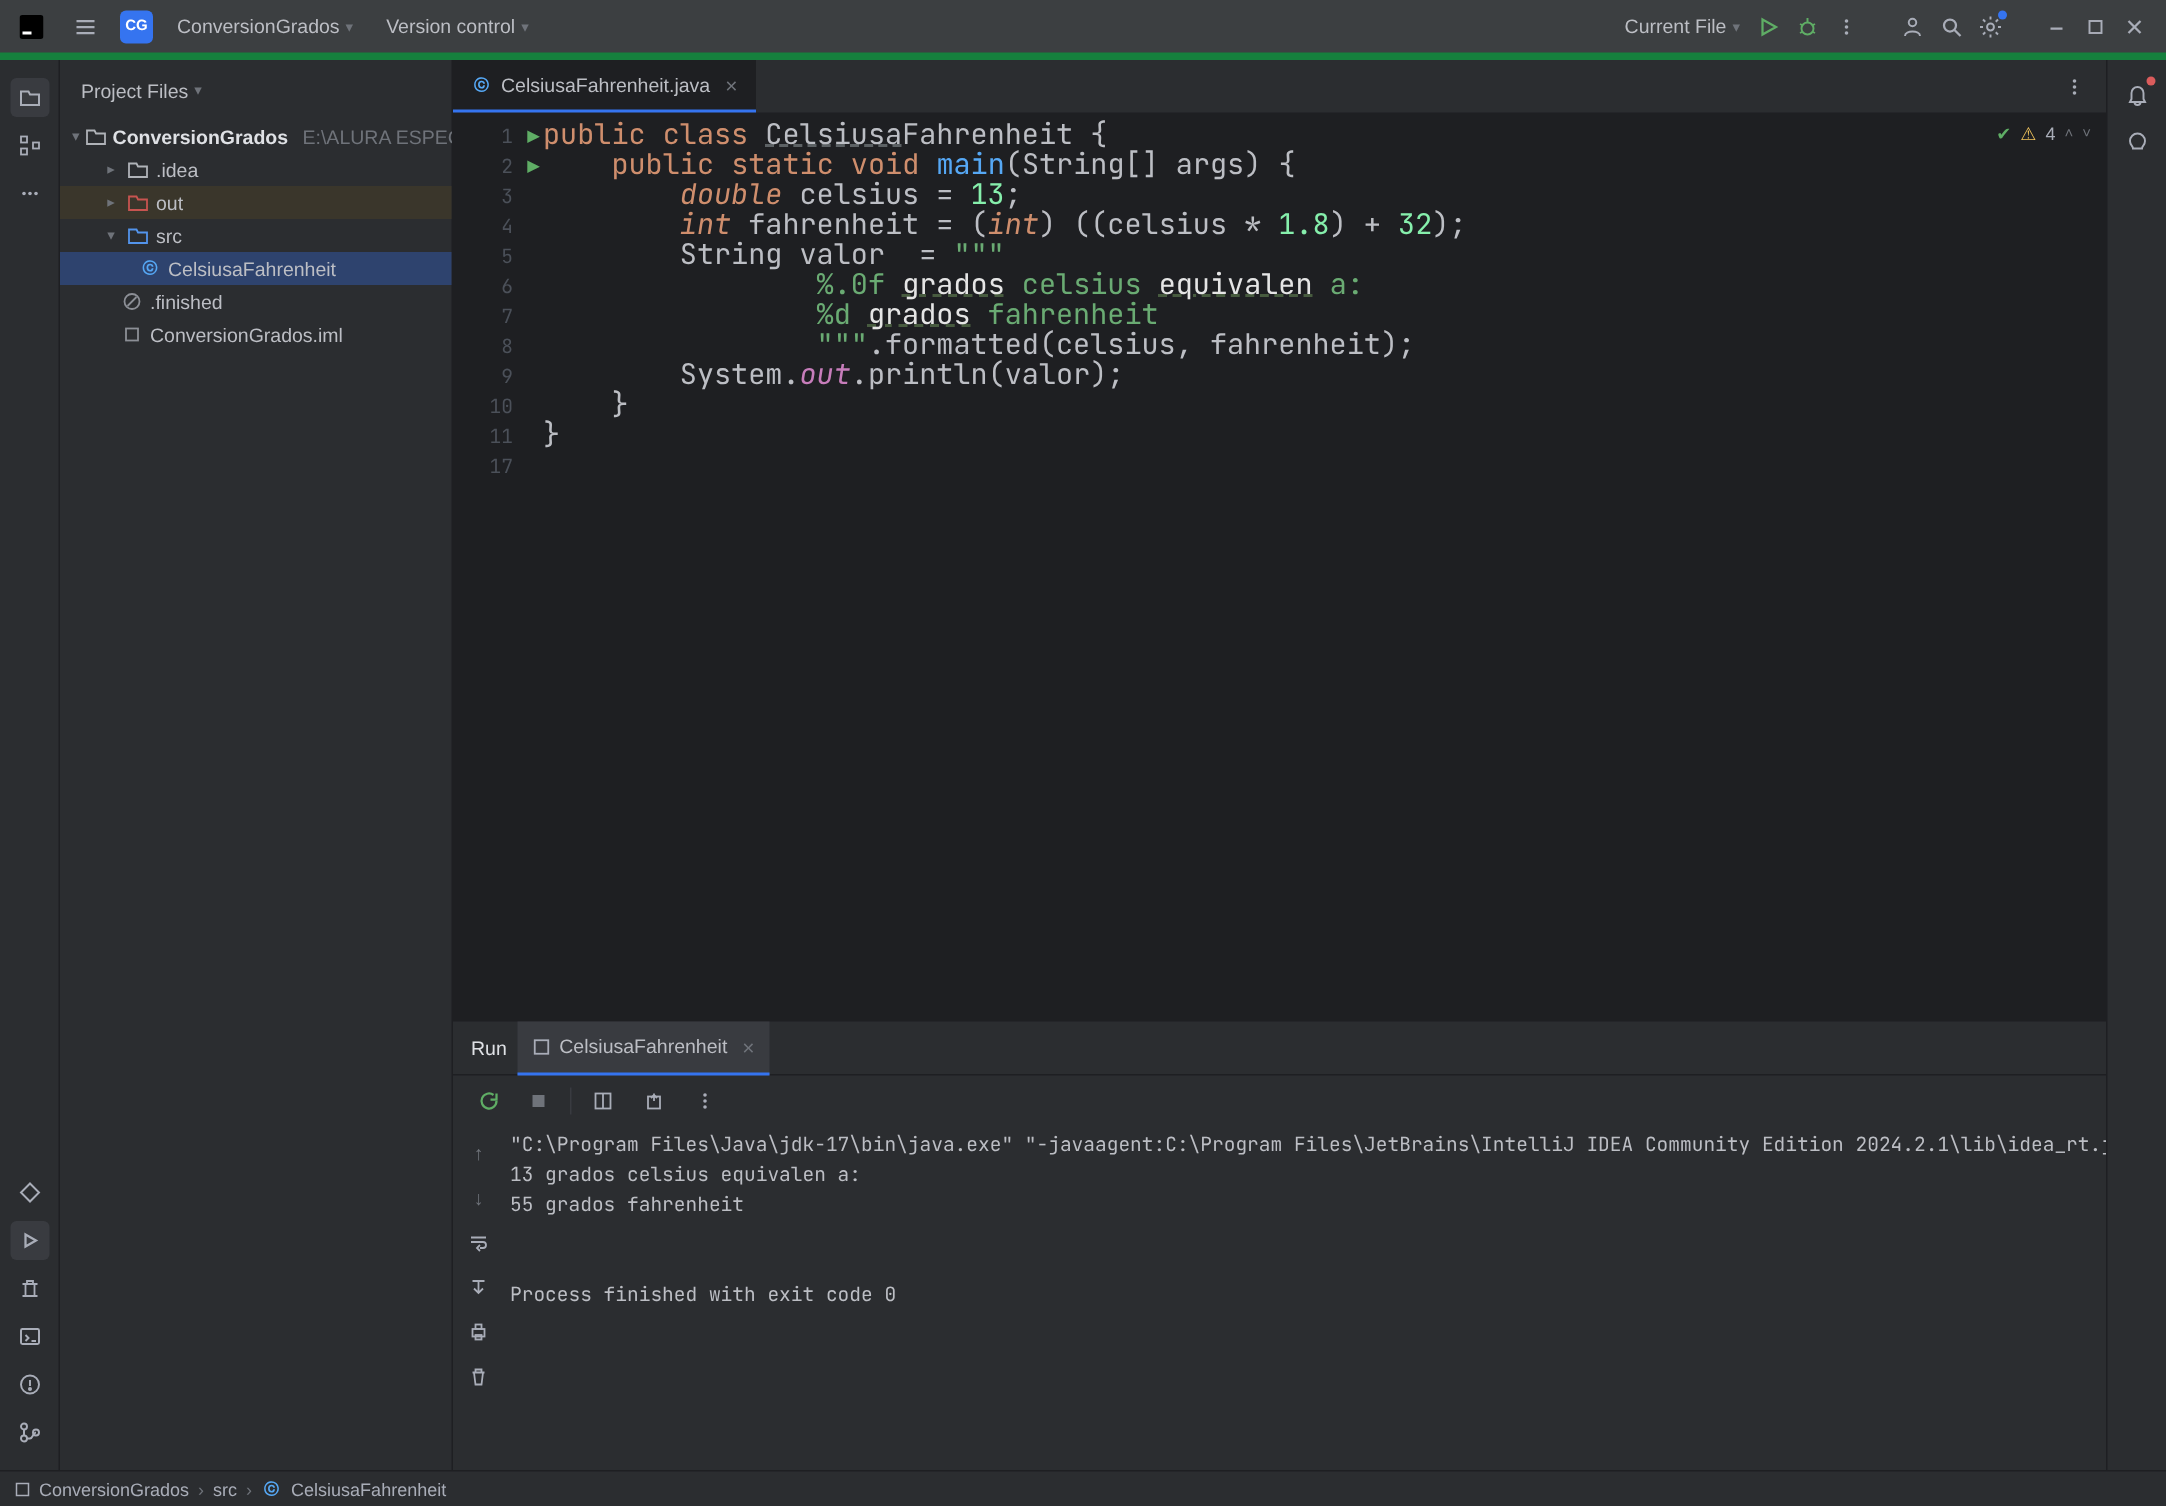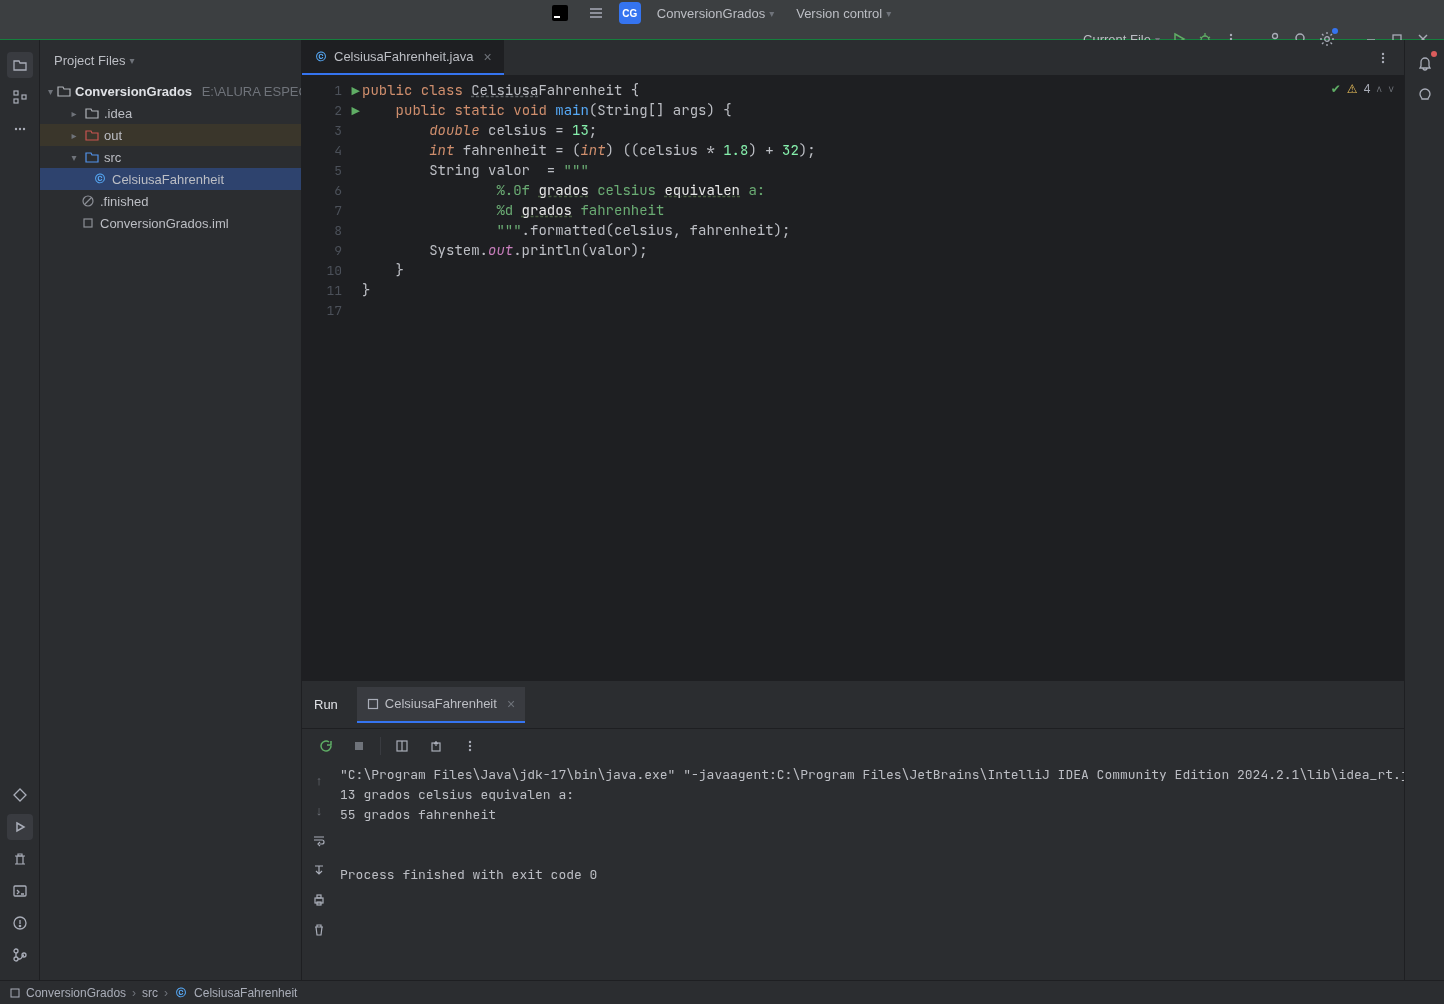--- a/index.html
+++ b/index.html
@@ -13,22 +13,21 @@
   display: flex;
   flex-direction: column;
   overflow: hidden;
 }
 .titlebar {
   height: 40px;
   background: #3c3f41;
   display: flex;
   align-items: center;
   padding: 0 8px;
-  border-bottom: 1px solid #15803d;
-  flex-direction: column;
+  border-bottom: 5px solid #15803d;
 }
 .titlebar-left { display: flex; align-items: center; gap: 10px; }
 .titlebar-right { margin-left: auto; display: flex; align-items: center; gap: 0; }
 .icon-btn {
   width: 26px; height: 26px;
   display: inline-flex; align-items: center; justify-content: center;
   border-radius: 4px;
   color: #a9adb8;
 }
 .project-badge {
@@ -133,21 +132,21 @@
   position: relative;
 }
 .ln { color: #4b5059; font-family: "JetBrains Mono","Consolas",monospace; font-size: 13px; }
 .gutter-run {
   position: absolute; right: 2px;
   color: #5fad65; font-size: 11px;
 }
 .code {
   flex: 1;
   font-family: "JetBrains Mono","Consolas",monospace;
-  font-size: 14px;
+  font-size: 19px;
   line-height: 20px;
   padding-top: 4px;
   white-space: pre;
   overflow: hidden;
 }
 .kw { color: #cf8e6d; }
 .ty { color: #cf8e6d; font-style: italic; }
 .fn { color: #56a8f5; }
 .str { color: #6aab73; }
 .strund { color: #e5e5e5; text-decoration: underline dashed #475b3f; }
@@ -161,24 +160,24 @@
 }
 .check { color: #5fad65; }
 .run-panel {
   height: 300px;
   background: #2b2d30;
   border-top: 1px solid #1e1f22;
   display: flex;
   flex-direction: column;
 }
 .run-header {
-  height: 48px;
+  height: 36px;
   display: flex; align-items: center;
   padding: 0 12px;
-  gap: 19px;
+  gap: 7px;
   border-bottom: 1px solid #1e1f22;
 }
 .run-tab {
   display: flex; align-items: center; gap: 6px;
   height: 36px;
   padding: 0 10px;
   background: #393b40;
   border-bottom: 2px solid #3574f0;
 }
 .run-toolbar {

